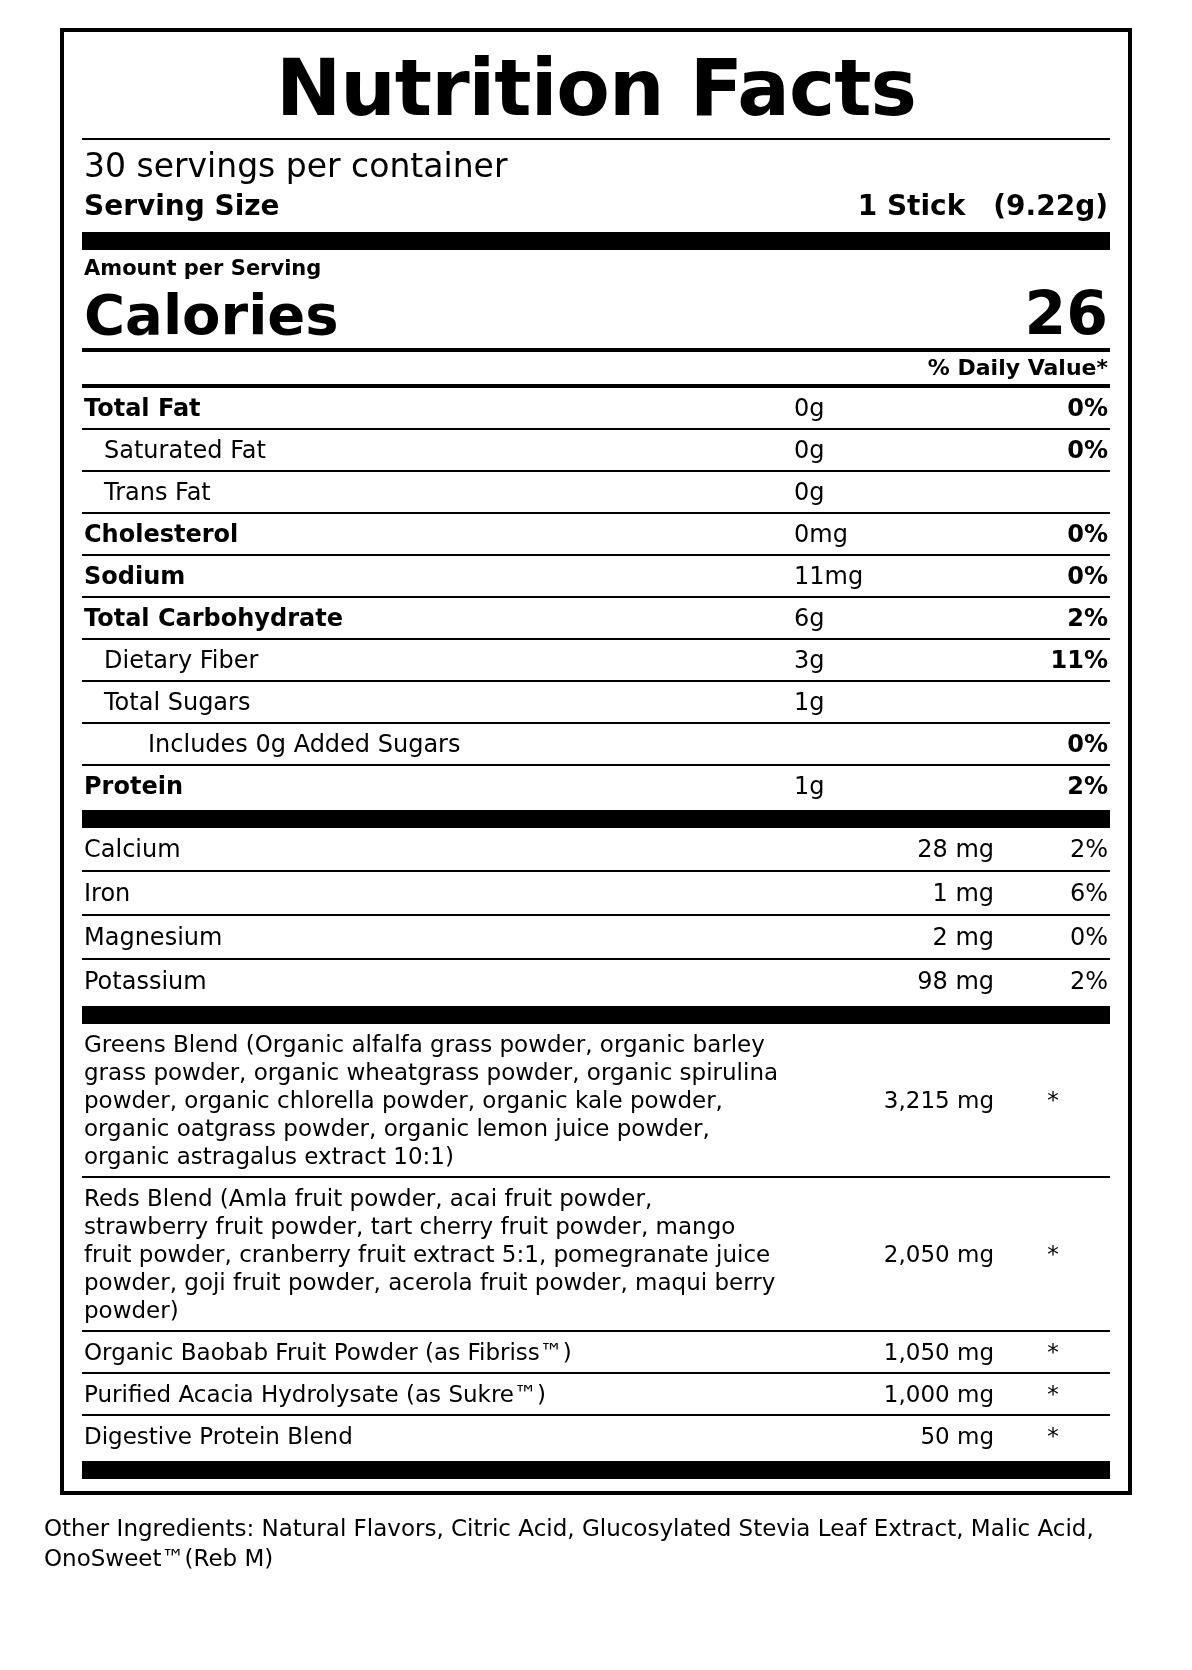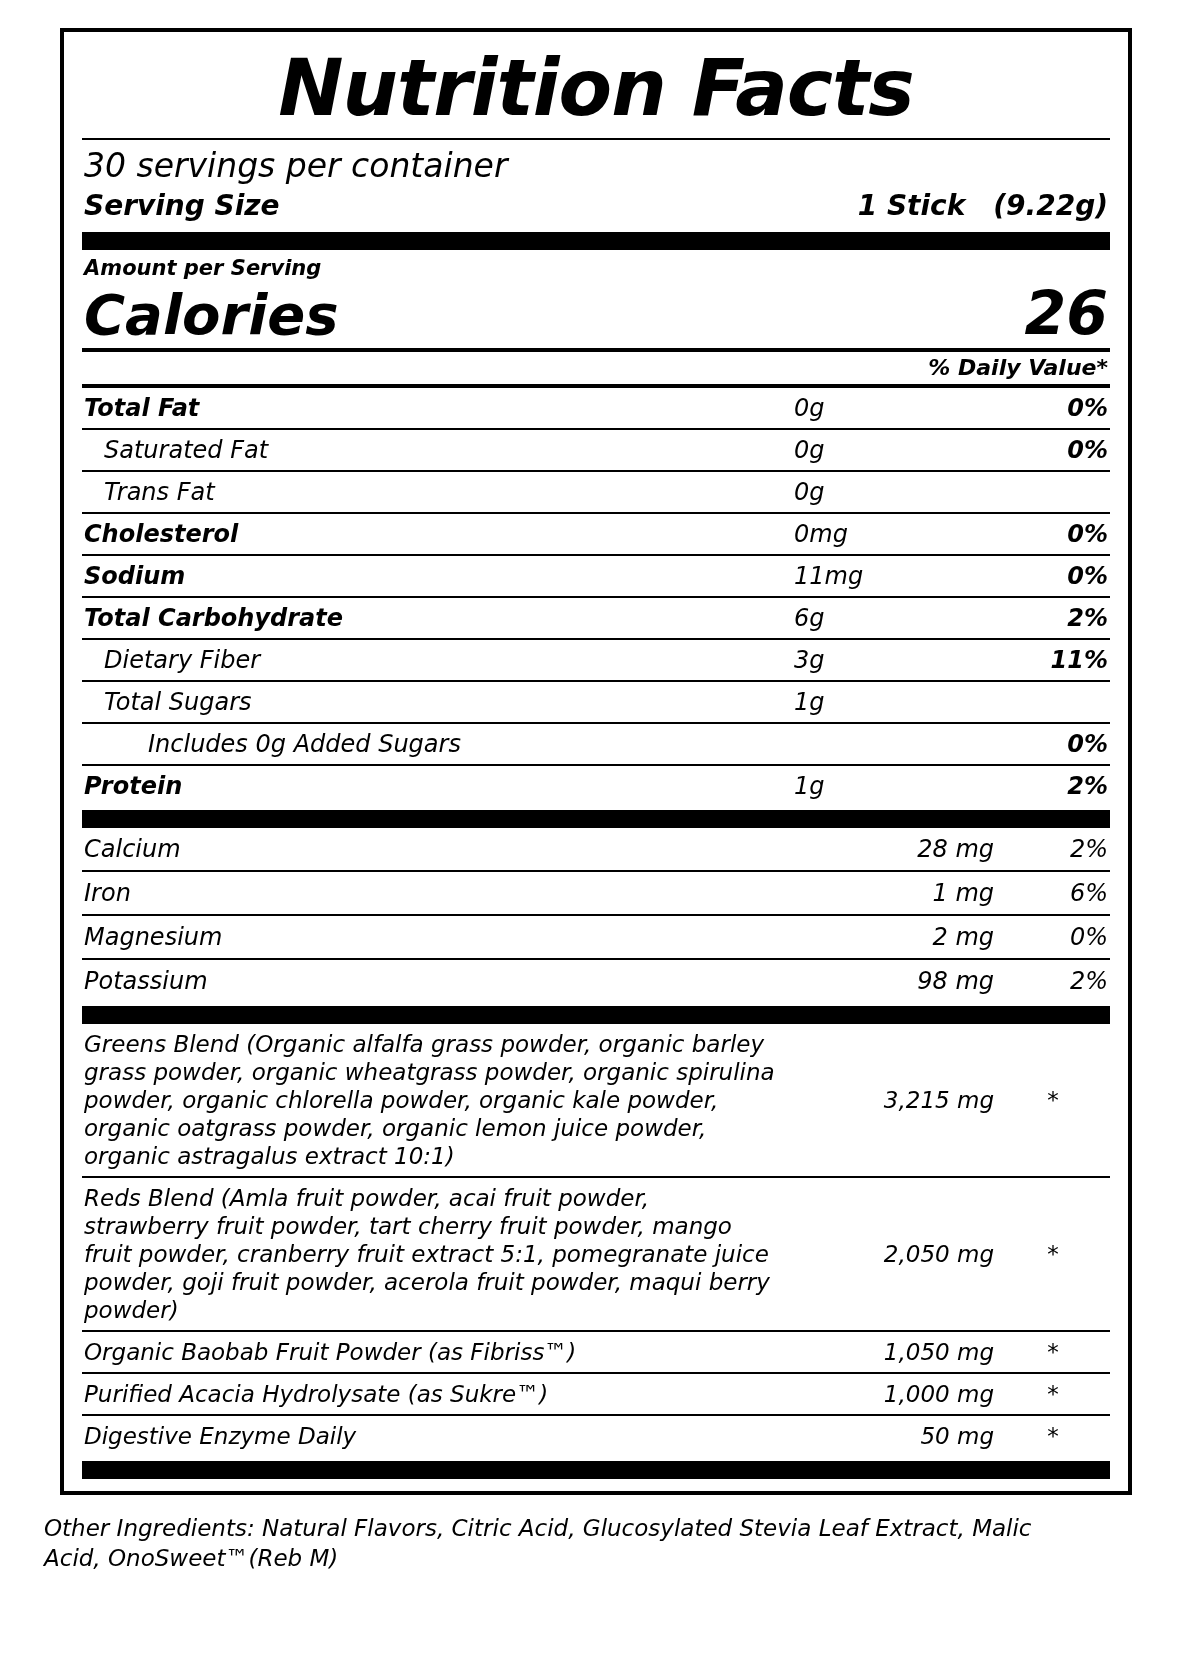--- a/index.html
+++ b/index.html
@@ -13,21 +13,20 @@
     font-family: "DejaVu Sans", sans-serif;
     color: #000000;
     -webkit-font-smoothing: antialiased;
   }
   .page {
     position: relative;
     width: 1192px;
     height: 1670px;
     box-sizing: border-box;
     padding: 28px 30px 0 30px;
-    font-style: italic;
   }
   .panel {
     border: 4px solid #000;
     box-sizing: border-box;
     padding: 10px 18px 12px 18px;
     width: 1072px;
     margin: 0 auto;
   }
   .title {
     font-weight: bold;
@@ -308,21 +307,21 @@
             <td class="blend-desc">Organic Baobab Fruit Powder (as Fibriss™)</td>
             <td class="blend-amt">1,050 mg</td>
             <td class="blend-star">*</td>
           </tr>
           <tr>
             <td class="blend-desc">Purified Acacia Hydrolysate (as Sukre™)</td>
             <td class="blend-amt">1,000 mg</td>
             <td class="blend-star">*</td>
           </tr>
           <tr>
-            <td class="blend-desc">Digestive Enzyme Daily</td>
+            <td class="blend-desc">Digestive Protein Blend</td>
             <td class="blend-amt">50 mg</td>
             <td class="blend-star">*</td>
           </tr>
         </tbody>
     </table>
 
     <div class="bar-thick"></div>
 
 
   </div>

